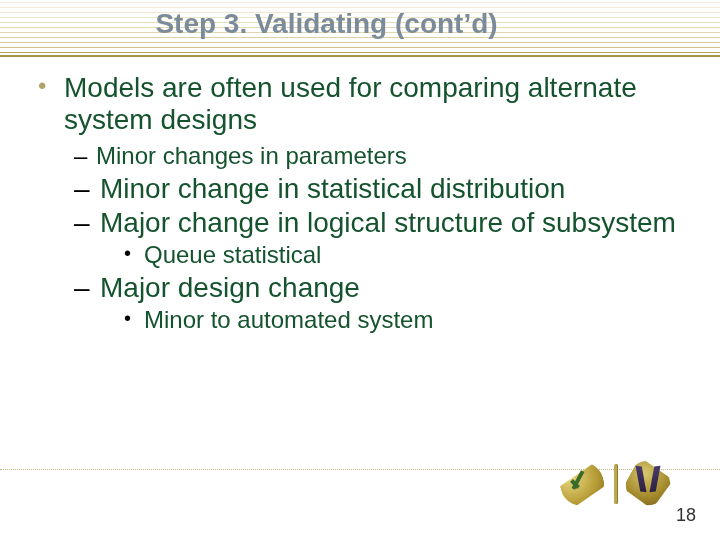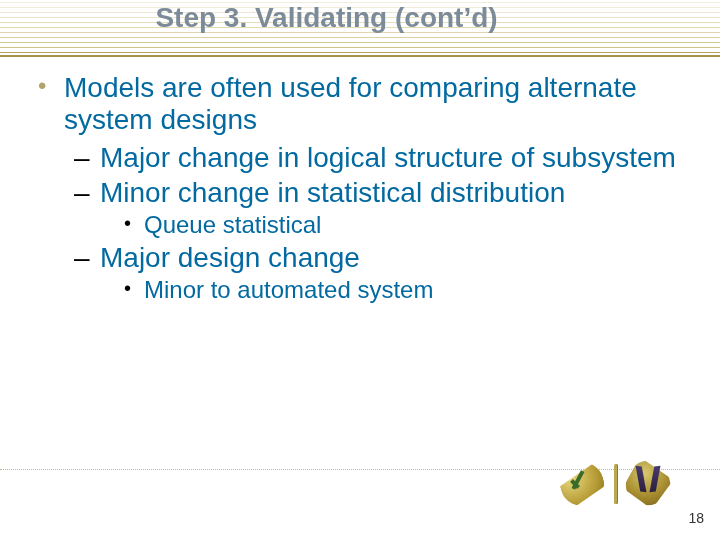--- a/index.html
+++ b/index.html
@@ -53,37 +53,37 @@
     left: 0;
     width: 720px;
     bottom: 70px;
     height: 0;
     border-top: 1px dotted #c7b780;
     z-index: 0;
   }
 
   .title {
     position: absolute;
-    top: 2px;
+    top: 8px;
     left: 0;
     width: 653px;
     text-align: center;
     font-size: 28px;
     font-weight: bold;
     color: #7c8b9a;
     z-index: 2;
   }
 
   .body {
     position: absolute;
     top: 72px;
     left: 36px;
     width: 648px;
     z-index: 2;
-    color: #0369a1;
+    color: #14532d;
   }
   .lvl1 {
     font-size: 28px;
     line-height: 1.15;
     margin: 0 0 6px 0;
     padding-left: 28px;
     position: relative;
   }
   .lvl1::before {
     content: "•";
@@ -148,22 +148,22 @@
     position: absolute;
     left: 0;
     top: 0;
     color: #000;
     font-size: 20px;
   }
 
   .page-number {
     position: absolute;
     bottom: 14px;
-    right: 16px;
-    font-size: 14px;
+    right: 24px;
+    font-size: 18px;
     color: #333;
     z-index: 3;
   }
 
   .logo-group {
     position: absolute;
     bottom: 32px;
     right: 50px;
     width: 110px;
     height: 48px;
@@ -263,22 +263,23 @@
       <div class="rule r10"></div>
       <div class="rule r11"></div>
   </div>
 
   <div class="bottom-rule"></div>
 
   <div class="title">Step 3. Validating (cont’d)</div>
 
   <div class="body">
     <div class="lvl1">Models are often used for comparing alternate system designs</div>
+    <div class="lvl2">Minor changes in parameters</div>
+    <div class="lvl2b">Minor change in statistical distribution</div>
     <div class="lvl2b">Major change in logical structure of subsystem</div>
-    <div class="lvl2b">Minor change in statistical distribution</div>
     <div class="lvl3b">Queue statistical</div>
     <div class="lvl2b">Major design change</div>
     <div class="lvl3b">Minor to automated system</div>
   </div>
 
   <div class="logo-group">
     <div class="logo-a">
       <div class="swoosh"></div>
       <div class="check"></div>
     </div>

